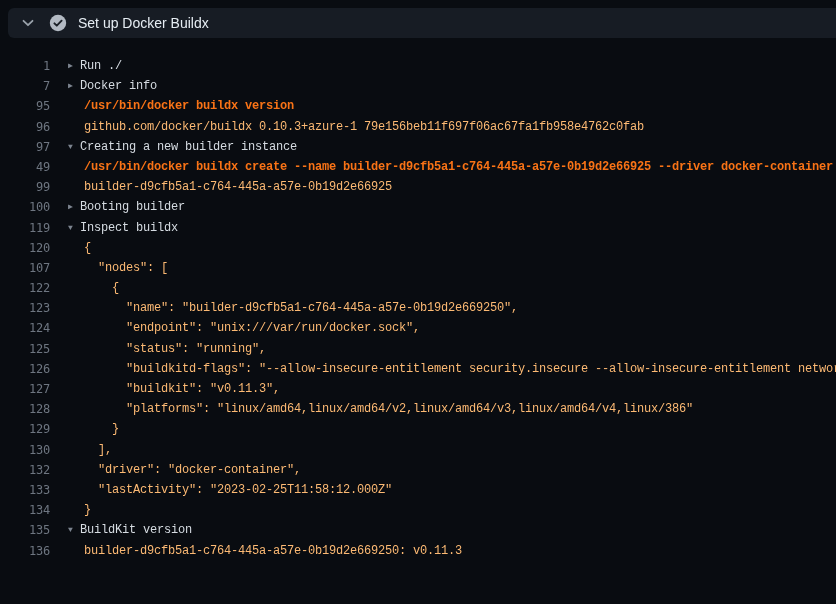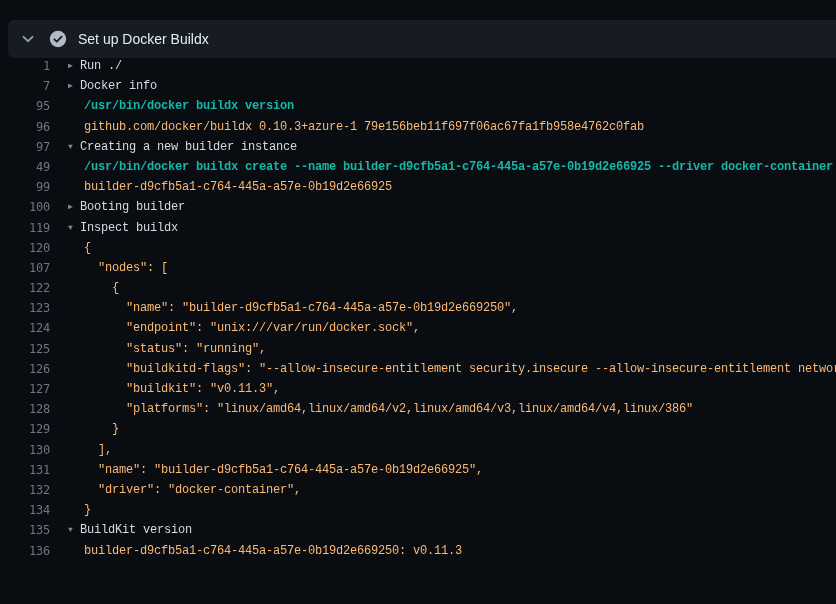--- a/index.html
+++ b/index.html
@@ -16,27 +16,26 @@
     height: 604px;
     background: #090c11;
     font-family: "DejaVu Sans Mono", "Liberation Mono", monospace;
   }
   
   .step-header {
     position: absolute;
     left: 8px;
     top: 8px;
     right: 0;
-    height: 38px;
+    height: 30px;
     background: #171c24;
     border-radius: 6px 0 0 6px;
     display: flex;
     align-items: center;
     cursor: pointer;
-    margin-top: 12px;
   }
   .chev-wrap {
     width: 16px;
     height: 16px;
     margin-left: 12px;
     display: flex;
     align-items: center;
     justify-content: center;
     flex: none;
   }
@@ -81,21 +80,21 @@
     cursor: pointer;
   }
   .content {
     flex: 1;
     overflow: hidden;
     white-space: pre;
     letter-spacing: -0.2px;
     font-family: Liberation Mono, monospace;
   }
   .row.output .content { padding-left: 34px; color: #fdba74; }
-  .row.command .content { padding-left: 34px; color: #14b8a6; font-weight: 600; }
+  .row.command .content { padding-left: 34px; color: #f97316; font-weight: 600; }
   .row.group .content { padding-left: 18px; color: #d6dce2; cursor: pointer; }
   .marker {
     display: inline-block;
     width: 12px;
     font-size: 8px;
     color: #7d8590;
     vertical-align: 1px;
   }
 </style>
 </head>
@@ -213,30 +212,30 @@
     <div class="row output">
       <span class="num">129</span>
       <span class="content"><span class="text">    }</span></span>
     </div>
 
     <div class="row output">
       <span class="num">130</span>
       <span class="content"><span class="text">  ],</span></span>
     </div>
 
-    <div class="row output">
-      <span class="num">131</span>
-      <span class="content"><span class="text">  "name": "builder-d9cfb5a1-c764-445a-a57e-0b19d2e66925",</span></span>
-    </div>
 
     <div class="row output">
       <span class="num">132</span>
       <span class="content"><span class="text">  "driver": "docker-container",</span></span>
     </div>
 
+    <div class="row output">
+      <span class="num">133</span>
+      <span class="content"><span class="text">  "lastActivity": "2023-02-25T11:58:12.000Z"</span></span>
+    </div>
 
     <div class="row output">
       <span class="num">134</span>
       <span class="content"><span class="text">}</span></span>
     </div>
 
     <div class="row group">
       <span class="num">135</span>
       <span class="content"><span class="marker">▼</span><span class="text">BuildKit version</span></span>
     </div>

